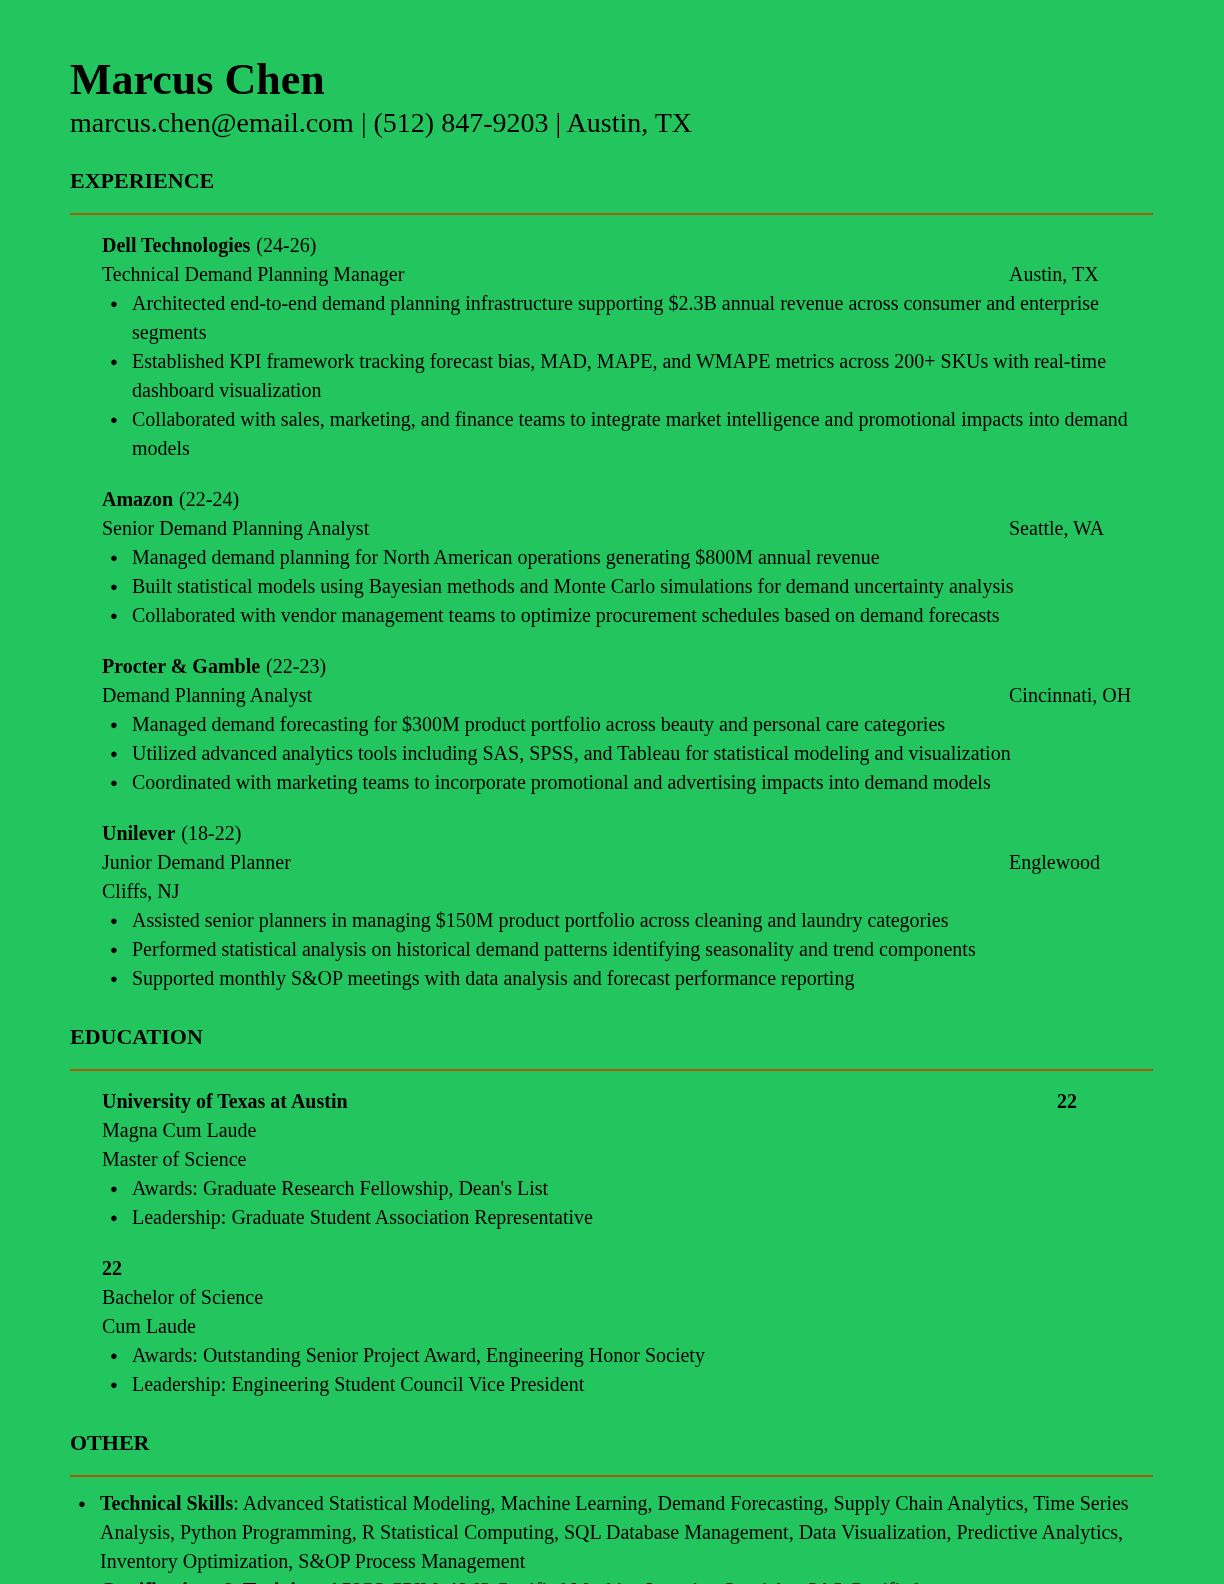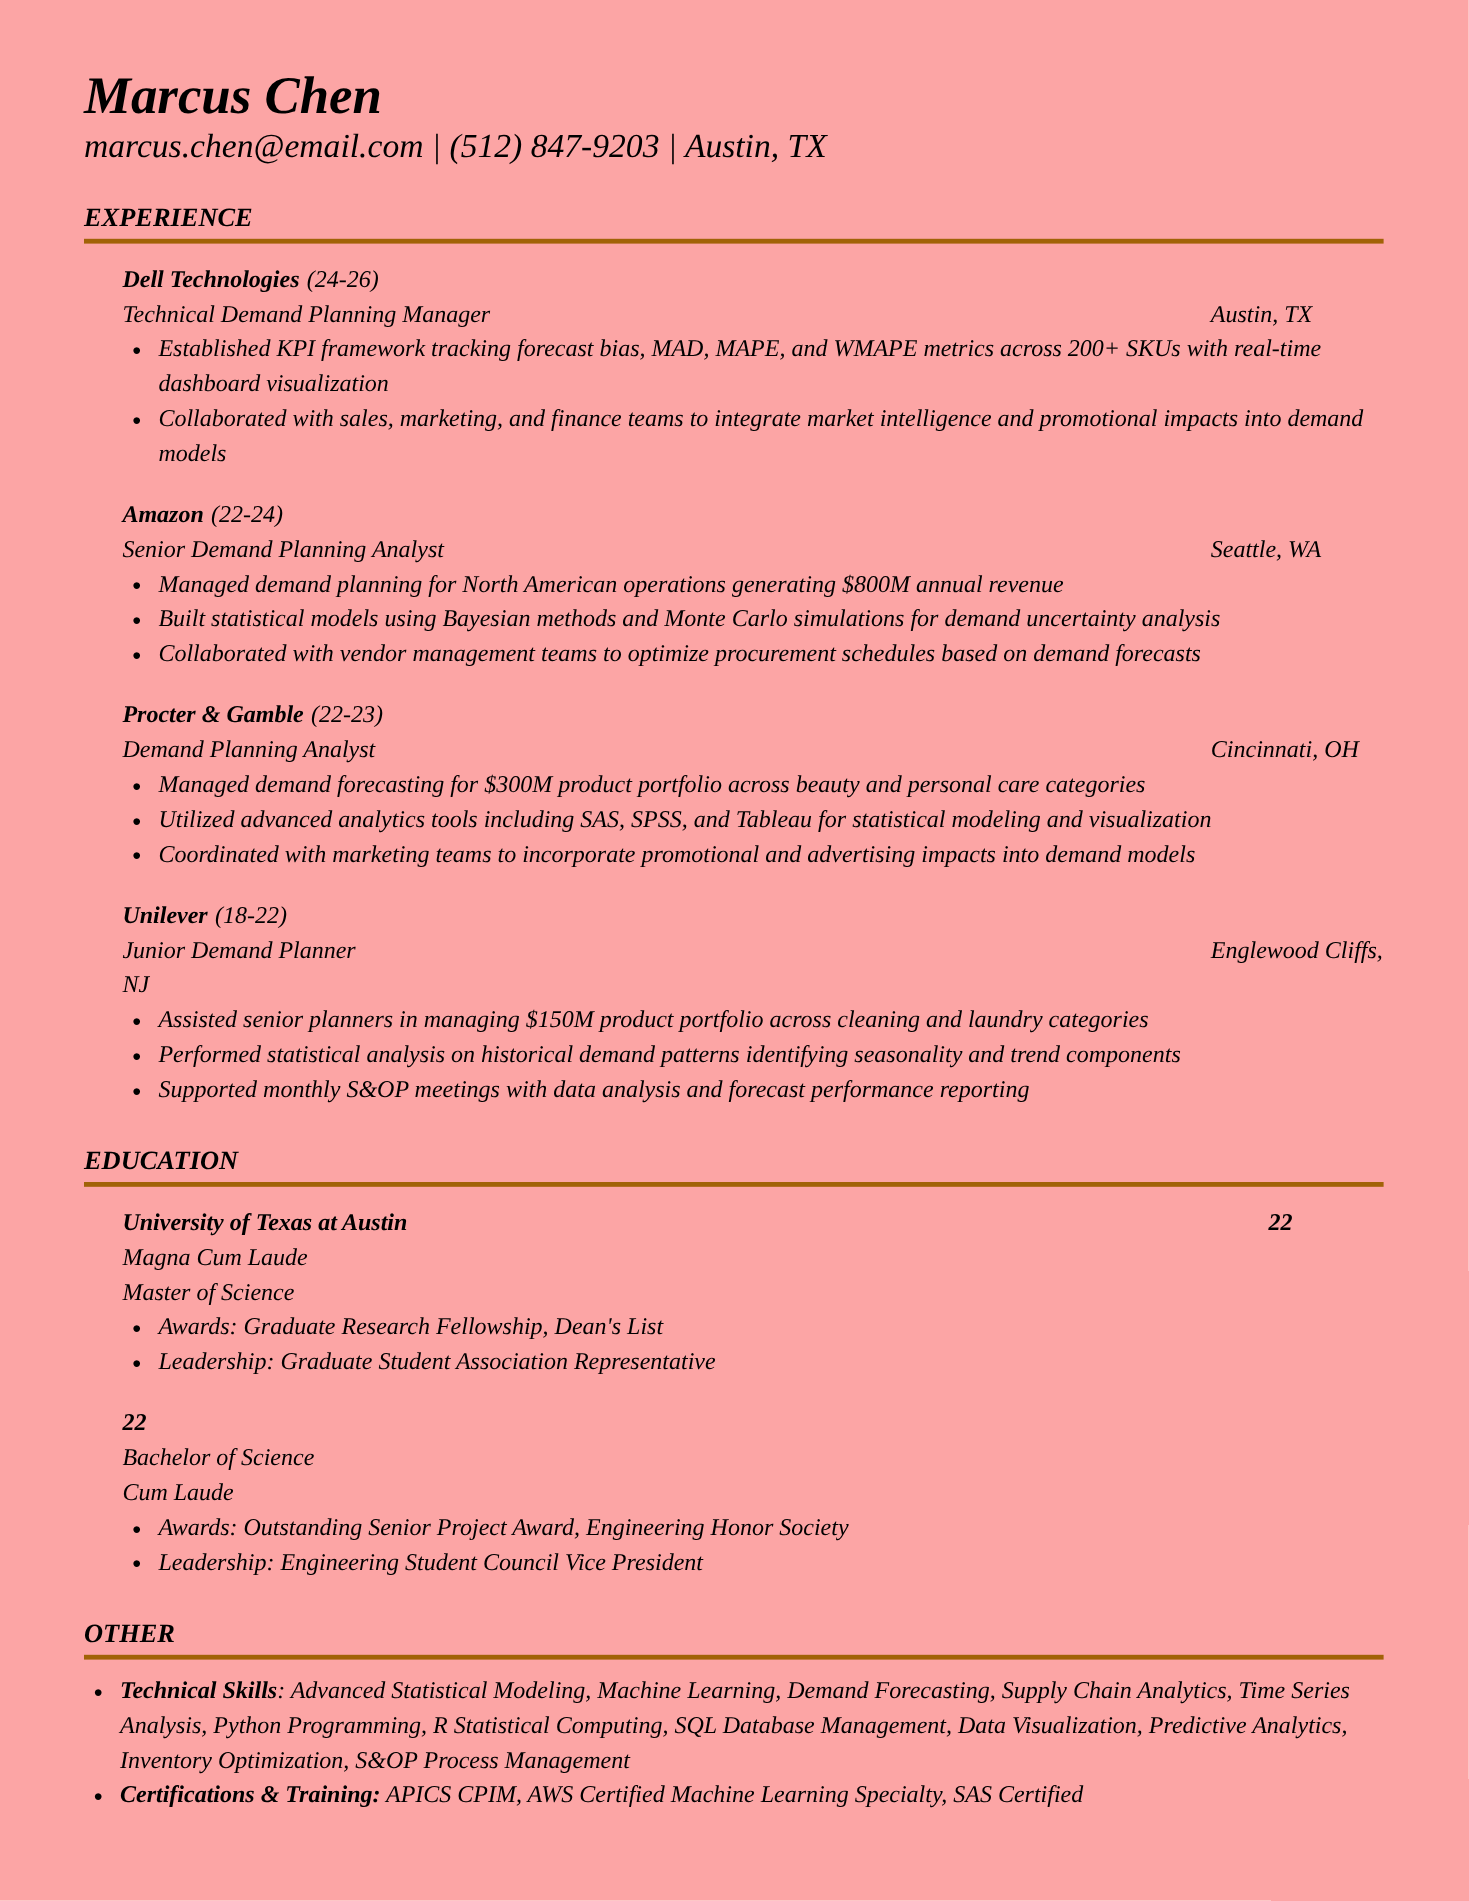--- a/index.html
+++ b/index.html
@@ -1,30 +1,29 @@
 <!DOCTYPE html>
 <html><head>
 <meta charset="utf-8">
 <style>
   html, body { margin:0; padding:0; background:#ffffff; }
   .page {
     width:1224px; height:1584px; box-sizing:border-box;
     padding:56px 71px 0 70px;
     font-family:"Liberation Serif", "DejaVu Serif", serif;
-    color:#000; background:#fca5a5;
+    color:#000; background:#22c55e;
     overflow:hidden;
-    font-style:italic;
   }
   h1.name { font-size:44px; line-height:48px; margin:0; font-weight:bold; }
   .contact { font-size:28px; line-height:29px; margin-top:4px; }
 
   h2.sec {
     font-size:22px; line-height:28px; font-weight:bold;
-    margin:30px 0 0 0; padding-bottom:4px;
-    border-bottom:4px solid #a16207;
+    margin:30px 0 0 0; padding-bottom:18px;
+    border-bottom:2px solid #a16207;
   }
   h2.sec.gap-lg { margin-top:30px; }
 
   .job, .school { margin-top:22px; font-size:20px; line-height:29px;margin-left:32px; }
   .job.first, .school.first { margin-top:16px; }
 
   .co { font-weight:bold; }
   .dates { margin-left:6px; }
 
   .line2 .role { display:inline-block; width:907px; vertical-align:top; }
@@ -57,20 +56,21 @@
     <h2 class="sec">EXPERIENCE</h2>
 
     <article class="job first">
       <div class="line1">
         <span class="co">Dell Technologies</span><span class="dates">(24-26)</span>
       </div>
       <div class="line2">
         <span class="role">Technical Demand Planning Manager</span><span class="loc">Austin, TX</span>
       </div>
       <ul class="bullets">
+        <li>Architected end-to-end demand planning infrastructure supporting $2.3B annual revenue across consumer and enterprise segments</li>
         <li>Established KPI framework tracking forecast bias, MAD, MAPE, and WMAPE metrics across 200+ SKUs with real-time dashboard visualization</li>
         <li>Collaborated with sales, marketing, and finance teams to integrate market intelligence and promotional impacts into demand models</li>
       </ul>
     </article>
 
     <article class="job">
       <div class="line1">
         <span class="co">Amazon</span><span class="dates">(22-24)</span>
       </div>
       <div class="line2">

